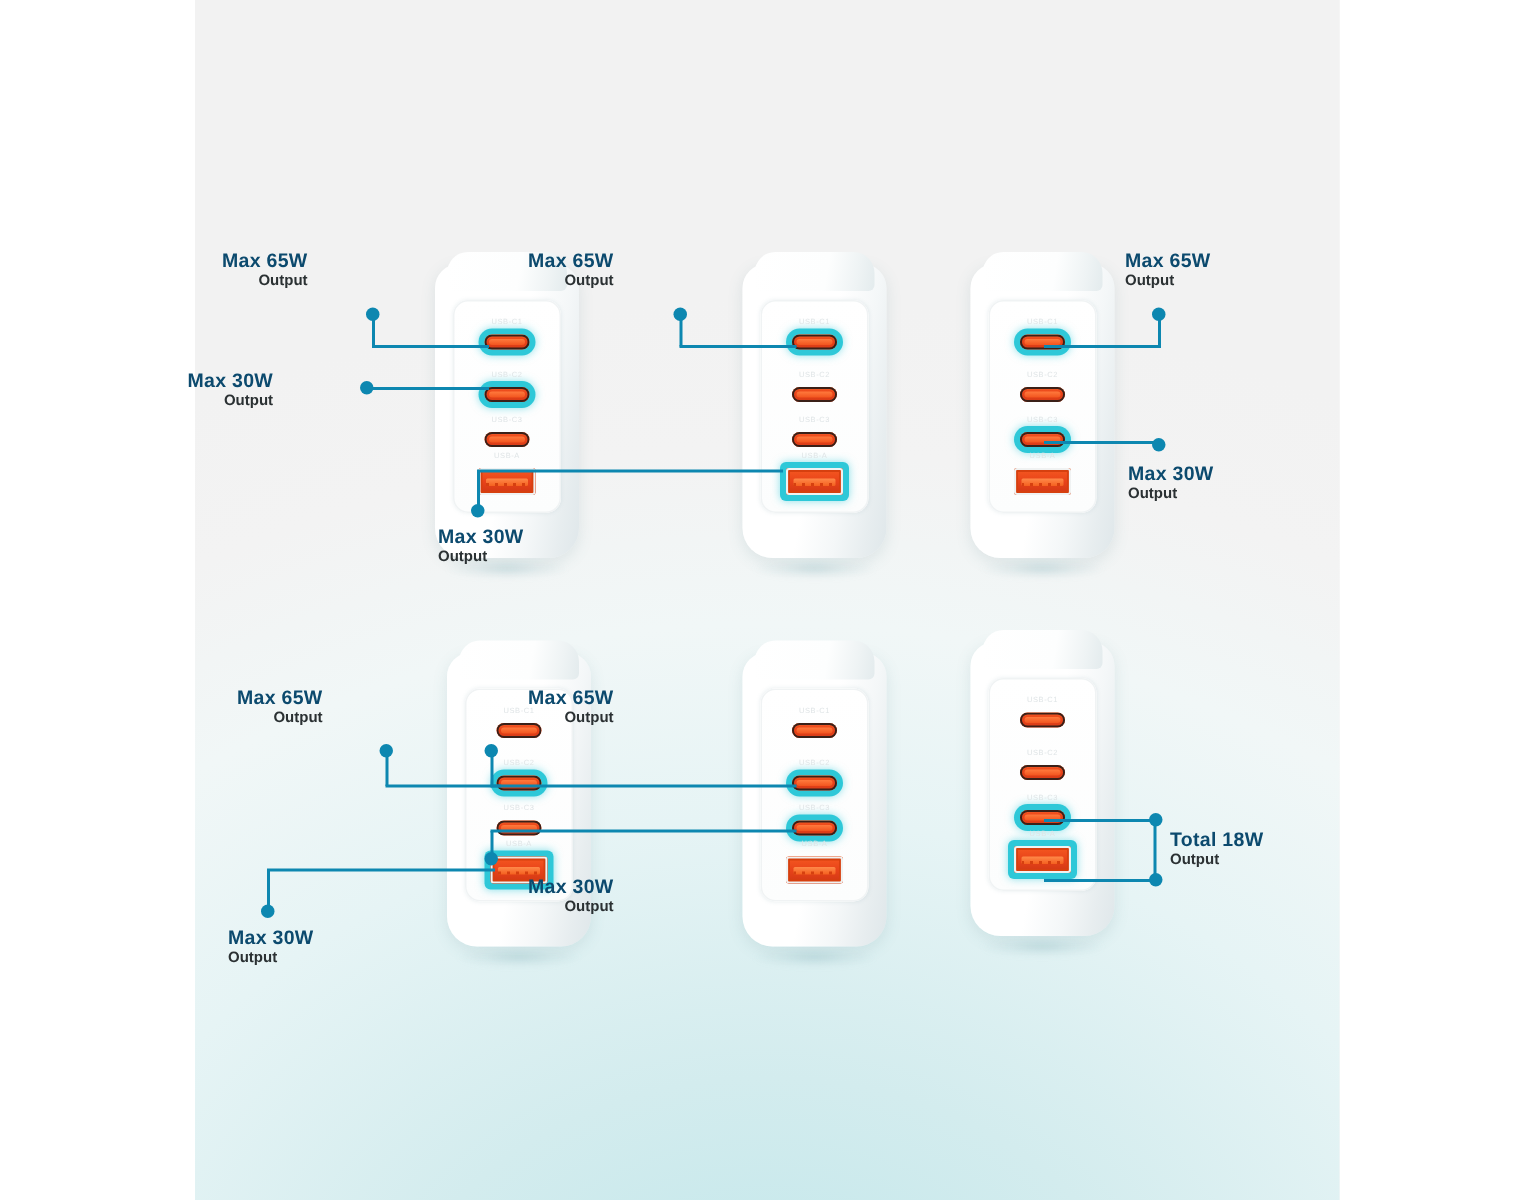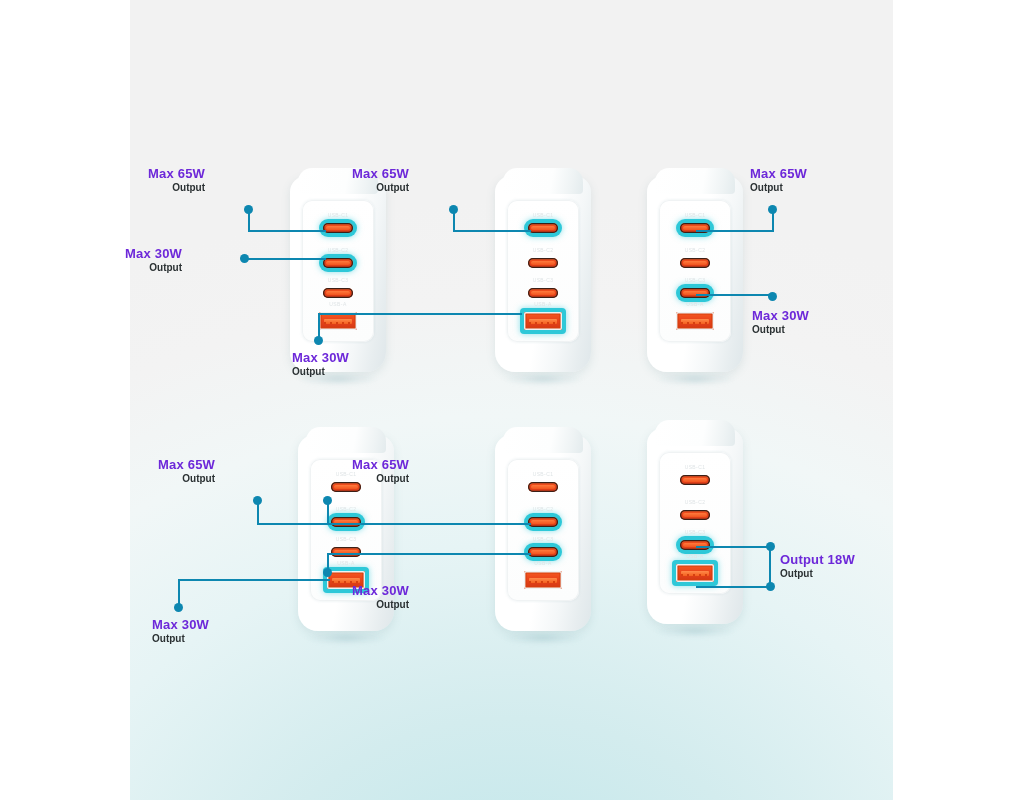--- a/index.html
+++ b/index.html
@@ -107,21 +107,21 @@
   .hl-a{
     position:absolute;left:-4px;top:-4px;width:46px;height:26px;
     border-radius:4px;
     background:#2ec8d8;
     box-shadow:0 0 6px rgba(46,200,216,.55);
   }
 
   
   .callout{position:absolute;white-space:nowrap;}
   .c-title{
-    font-size:13px;font-weight:bold;color:#6d28d9;
+    font-size:13px;font-weight:bold;color:#0c4a6e;
     letter-spacing:.2px;line-height:15px;
   }
   .c-sub{
     font-size:10px;font-weight:bold;color:#2b3133;
     line-height:13px;
   }
   .callout.r .c-title,.callout.r .c-sub{text-align:right;}
   .callout.l .c-title,.callout.l .c-sub{text-align:left;}
 
   
@@ -440,21 +440,21 @@
         <div class="port usba" style="left:29px;top:136px;">
           <div class="hl-a"></div>
           <div class="plabel">USB-A</div>
           <div class="slot">
               <div class="tongue"></div>
             </div>
         </div>
       </div>
 
       <div class="callout l" style="left:650px;top:552px;">
-        <div class="c-title">Output 18W</div>
+        <div class="c-title">Total 18W</div>
         <div class="c-sub">Output</div>
       </div>
       <div class="dot" style="left:636px;top:542px;"></div>
       <div class="dot" style="left:636px;top:582px;"></div>
       <div class="lead h" style="left:566px;top:546px;width:74px;"></div>
       <div class="lead h" style="left:566px;top:586px;width:74px;"></div>
       <div class="lead v" style="left:639px;top:546px;height:41px;"></div>
     </div>
 
   </div>

